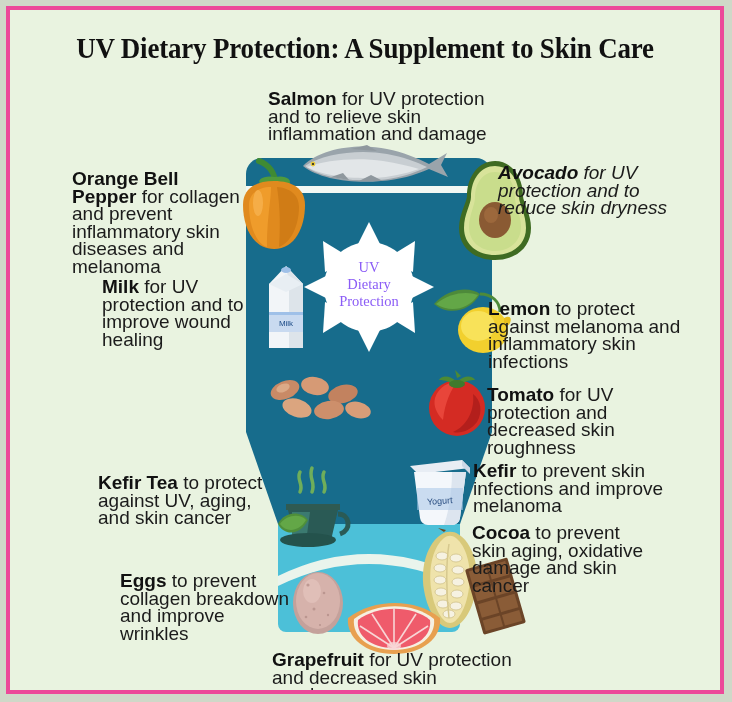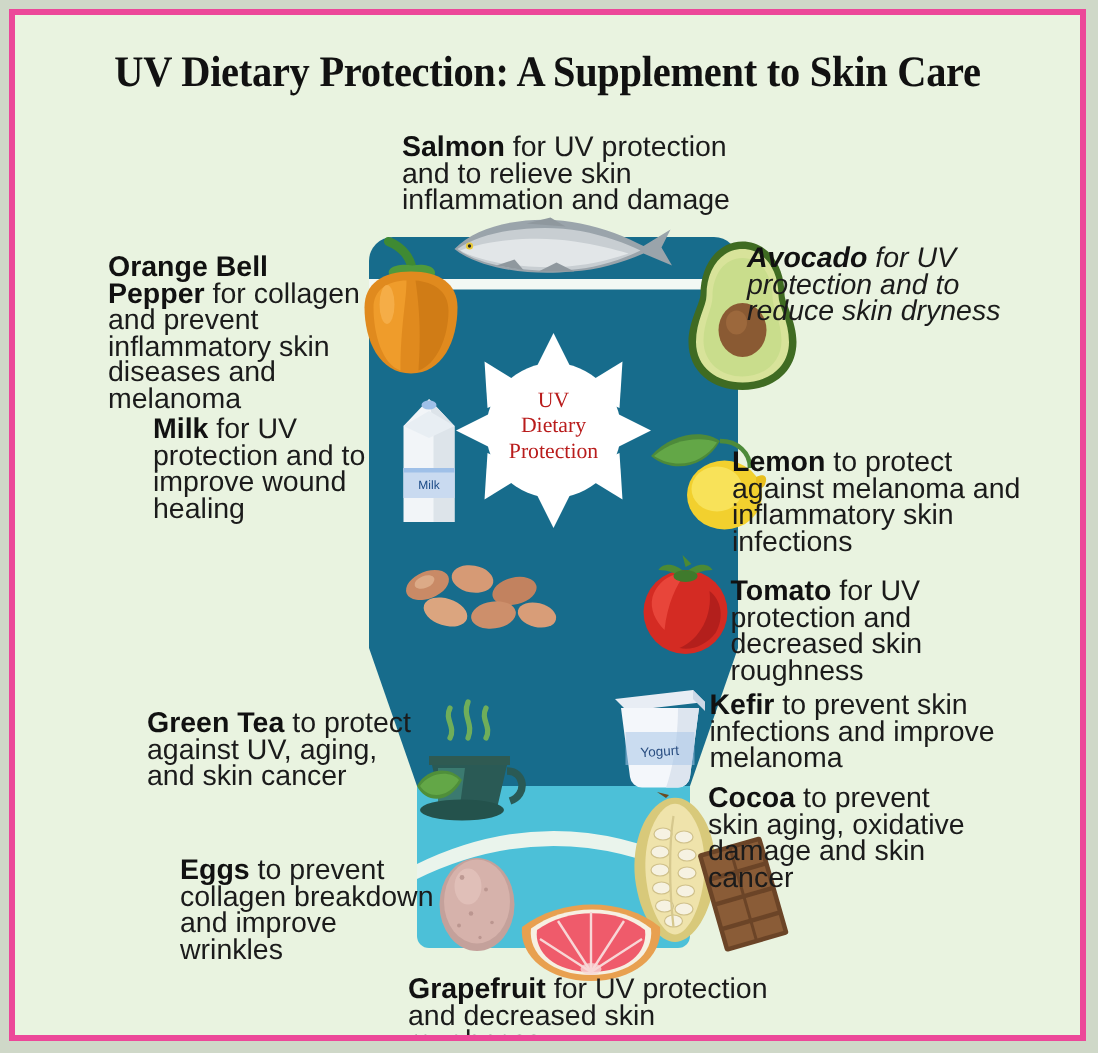--- a/index.html
+++ b/index.html
@@ -44,21 +44,21 @@
 
   .food{position:absolute;}
 
   
   #sunlabel{
     position:absolute;
     text-align:center;
     font-family:"Liberation Serif", serif;
     font-size:14.5px;
     line-height:17px;
-    color:#b91c1c;
+    color:#8b5cf6;
     width:110px;
   }
 </style>
 </head>
 <body>
 
 <div id="poster">
 
   <div id="title">UV Dietary Protection: A Supplement to Skin Care</div>
 
@@ -267,21 +267,21 @@
   <div class="callout ca-right" style="left:478px;top:290px;width:200px;">
     <b>Lemon</b><span> to protect against melanoma and inflammatory skin infections</span>
   </div>
 
 
   <div class="callout ca-right" style="left:477px;top:376px;width:196px;">
     <b>Tomato</b><span> for UV protection and decreased skin roughness</span>
   </div>
 
   <div class="callout ca-left" style="left:88px;top:464px;width:185px;">
-    <b>Green Tea</b><span> to protect against UV, aging, and skin cancer</span>
+    <b>Kefir Tea</b><span> to protect against UV, aging, and skin cancer</span>
   </div>
 
   <div class="callout ca-right" style="left:463px;top:452px;width:206px;">
     <b>Kefir</b><span> to prevent skin infections and improve melanoma</span>
   </div>
 
   <div class="callout ca-left" style="left:110px;top:562px;width:170px;">
     <b>Eggs</b><span> to prevent collagen breakdown and improve wrinkles</span>
   </div>
 

